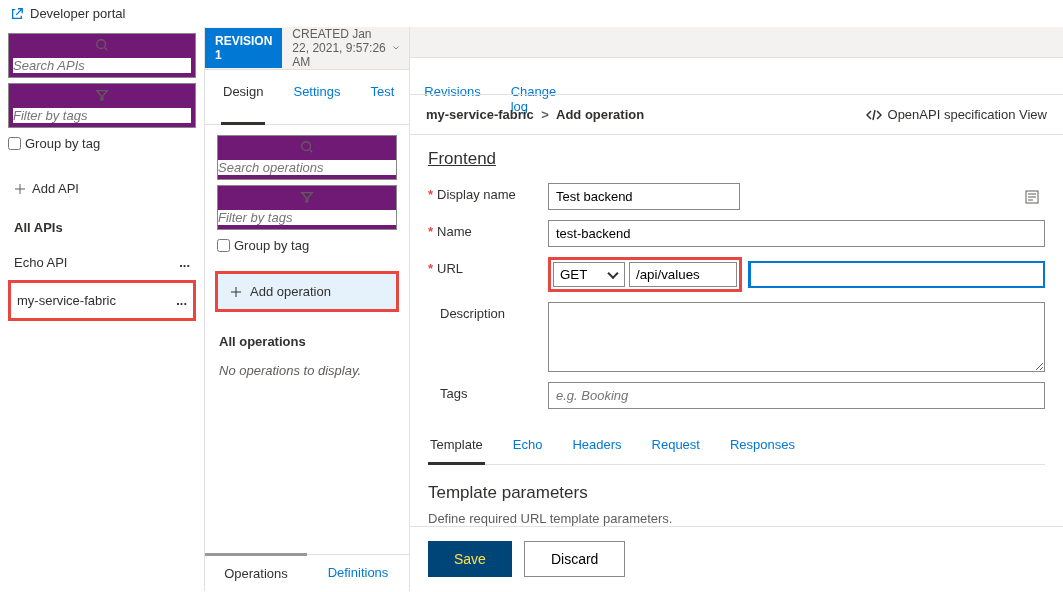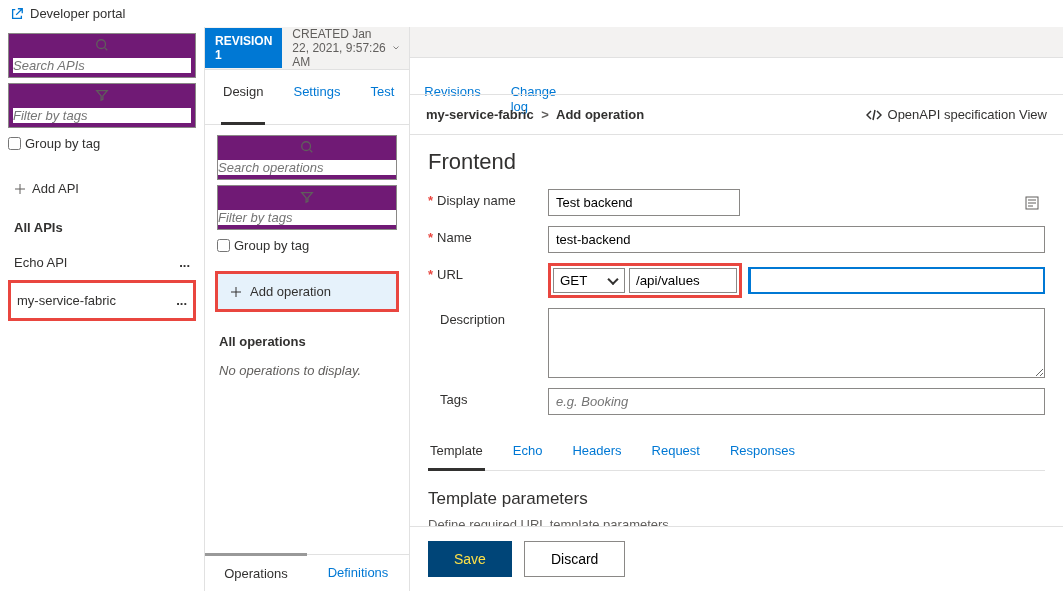--- a/index.html
+++ b/index.html
@@ -44,21 +44,21 @@
     
     .mid-footer { display:flex; border-top:1px solid #e1e1e1;justify-content:center; }
     .mid-footer .ftab { flex:1; text-align:center; padding:10px; cursor:pointer; color:#0078d4;}
     .mid-footer .ftab.active { color:#323130; border-top:3px solid #999; margin-top:-2px;}
     
     .breadcrumb-row { display:flex; justify-content:space-between; align-items:center; padding: 12px 16px; border-bottom:1px solid #e1e1e1; }
     .breadcrumb-row .crumb { color:#323130;font-weight:bold; }
     .spec-link { display:flex; align-items:center; gap:6px; cursor:pointer; font-size:13px;}
     
     .form-area { padding: 14px 18px; overflow:auto; flex:1; }
-    .form-title { font-size: 22px; font-weight:400; margin-bottom: 14px; }
+    .form-title { font-size: 17px; font-weight:400; margin-bottom: 14px; text-decoration: underline; }
     .frow { display:flex; align-items:flex-start; margin-bottom: 10px; }
     .flabel { width: 120px; display:flex; gap:4px; padding-top:4px;}
     .req { color:#e9463f; font-weight:bold;}
     .finput { flex:1; border:1px solid #8a8886; padding: 5px 7px; font-size:13px; }
     
     .url-group { display:flex; gap:6px; flex:1; align-items:center;}
     .url-select { border:1px solid #8a8886; padding:4px 24px 4px 6px; position:relative; min-width:72px; background:#fff; appearance:none;}
     .url-highlight { border: 3px solid #e9463f; padding:2px; display:inline-flex; gap:4px; }
     .url-highlight select, .url-highlight input.short { border:1px solid #8a8886;}
     input.short { padding: 4px 6px; width: 108px; }

